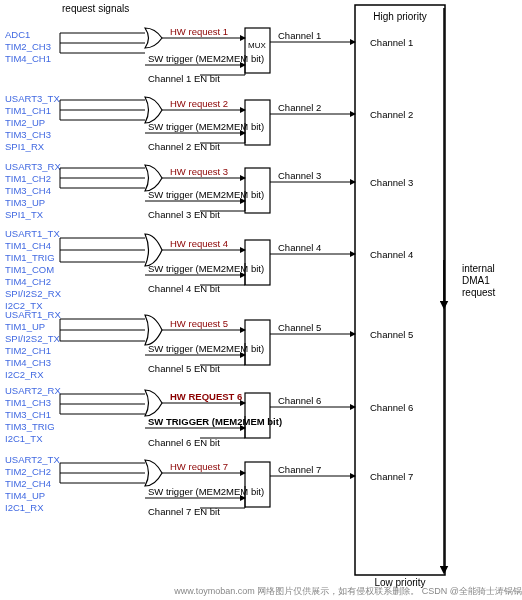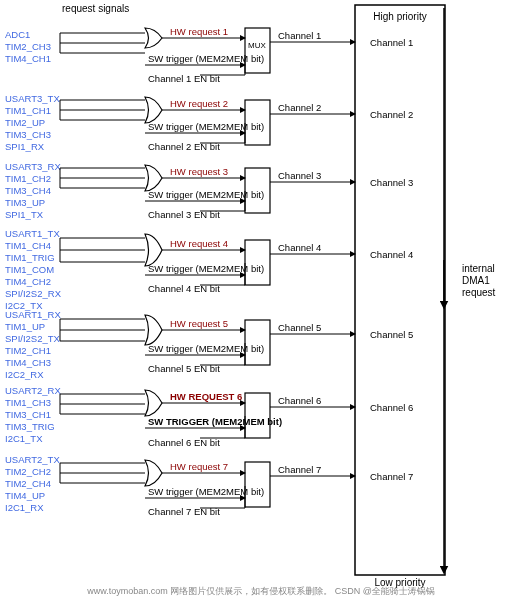--- a/index.html
+++ b/index.html
@@ -26,21 +26,21 @@
       width: 522px;
       height: 600px;
     }
     .watermark {
       position: absolute;
       bottom: 2px;
       left: 0;
       right: 0;
       font-size: 9px;
       color: #888;
-      text-align: center;
+      text-align: right;
       white-space: nowrap;
     }
   </style>
 </head>
 <body>
 
 <div class="diagram-container">
   <svg id="main-svg">
 
     <rect width="522" height="600" fill="white"></rect>

